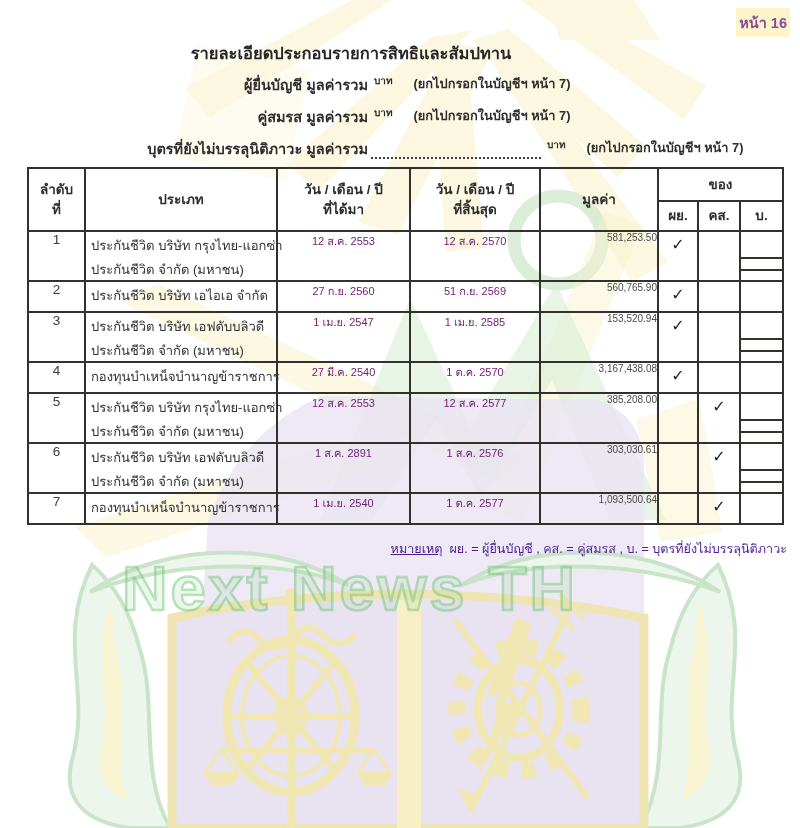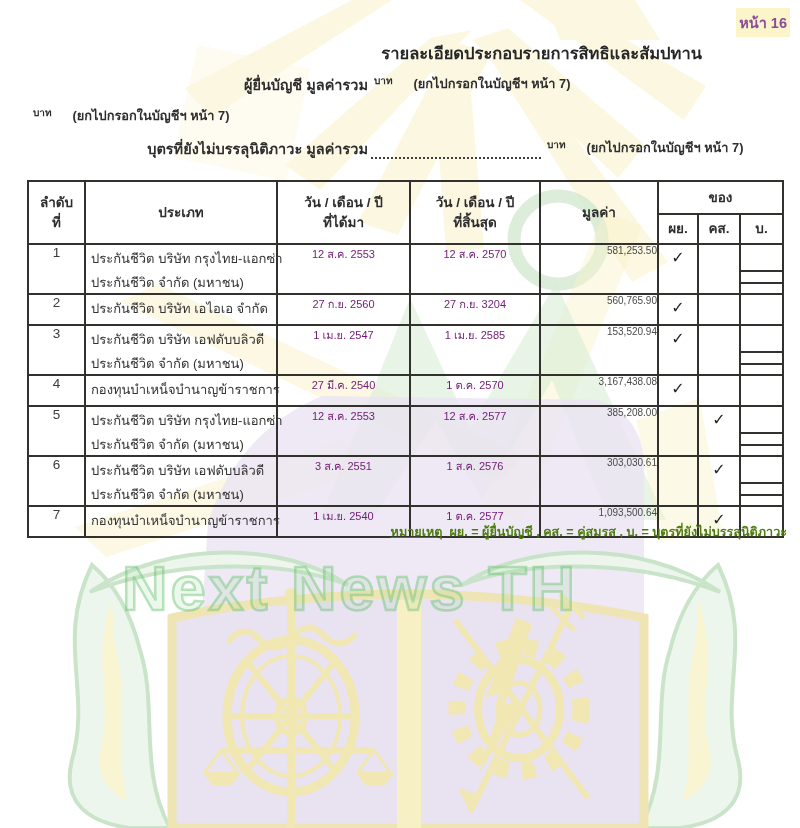--- a/index.html
+++ b/index.html
@@ -7,47 +7,47 @@
         font-family:"Liberation Sans","DejaVu Sans",sans-serif;color:#2d2d2d;}
   
   .wm-svg{position:absolute;left:0;top:0;z-index:0;}
   .wm-text{position:absolute;left:122px;top:552px;z-index:0;white-space:nowrap;
            font-size:63px;font-weight:bold;letter-spacing:3px;
            color:rgba(140,210,140,0.16);-webkit-text-stroke:2.5px rgba(105,195,110,0.45);}
   
   .content{position:absolute;left:0;top:0;width:800px;height:828px;z-index:1;}
   .page-label{position:absolute;top:8px;right:10px;background:#fcf5c9;color:#8a4b99;
               font-size:14.5px;font-weight:bold;padding:3px 3px;}
-  .doc-title{position:absolute;top:40px;left:0;width:702px;text-align:right;
+  .doc-title{position:absolute;top:40px;left:0;width:702px;text-align:center;
              font-size:16.5px;font-weight:bold;color:#262626;}
   .summary{position:absolute;top:73px;left:27px;width:762px;}
   .sum-row{height:32px;display:flex;align-items:flex-start;}
   .sum-label{width:341px;text-align:right;font-size:14.5px;font-weight:bold;white-space:nowrap;}
   .dots{width:170px;height:20px;border-bottom:2px dotted #3f3f3f;position:relative;margin-left:3px;}
   .amount{position:absolute;right:20px;bottom:1px;font-size:13.5px;color:#4e4e4e;white-space:nowrap;}
   .baht{margin-left:6px;font-size:10px;font-weight:bold;}
   .sum-note{margin-left:21px;font-size:12.8px;font-weight:bold;color:#2e2e2e;white-space:nowrap;}
   
-  table.main{position:absolute;left:27px;top:180px;width:755px;border-collapse:collapse;table-layout:fixed;}
+  table.main{position:absolute;left:27px;top:167px;width:755px;border-collapse:collapse;table-layout:fixed;}
   table.main th,table.main td{border:2px solid #33312e;padding:0;vertical-align:top;}
   table.main th{font-size:13.5px;font-weight:bold;text-align:center;vertical-align:middle;line-height:1.45;}
   tr.h1{height:33px;} tr.h2{height:30px;}
   tr.tall{height:48px;} tr.short{height:31px;}
   td.td-no{text-align:center;font-size:13.5px;padding-top:5px;color:#3b3b3b;}
   td.td-type{font-size:13px;color:#333;}
   td.td-type span{display:block;padding-left:5px;line-height:21px;margin-top:3px;white-space:nowrap;}
   td.td-date{text-align:center;font-size:11px;color:#701a75;padding-top:5px;white-space:nowrap;}
   td.td-value{text-align:right;font-size:10px;color:#4a4a4a;padding:5px 6px 0 0;white-space:nowrap;}
   td.td-check{text-align:center;position:relative;}
   .check{display:inline-block;margin-top:3px;font-size:16px;font-weight:bold;color:#1f1f1f;}
   .subline{position:absolute;left:-1px;right:-1px;height:2px;background:#33312e;}
   .subline.s1{top:52%;} .subline.s2{top:78%;}
   
-  .footnote{position:absolute;top:522px;right:13px;font-size:12.6px;font-weight:bold;
-            color:#4d7c0f;white-space:nowrap;}
+  .footnote{position:absolute;top:539px;right:13px;font-size:12.6px;font-weight:normal;
+            color:#4c1d95;white-space:nowrap;}
   .footnote .fn-label{text-decoration:underline;margin-right:7px;}
 </style>
 </head>
 <body>
 
 <div class="page">
 
   <svg class="wm-svg" width="800" height="828" viewBox="0 0 800 828" aria-hidden="true">
     <g fill="#f9f2c8" opacity="0.55">
       <polygon points="545,0 635,0 660,40 560,40"></polygon>
@@ -123,20 +123,21 @@
     <div class="page-label">หน้า 16</div>
     <div class="doc-title">รายละเอียดประกอบรายการสิทธิและสัมปทาน</div>
 
     <div class="summary">
       <div class="sum-row">
         <span class="sum-label">ผู้ยื่นบัญชี มูลค่ารวม</span>
         <span class="baht">บาท</span>
         <span class="sum-note">(ยกไปกรอกในบัญชีฯ หน้า 7)</span>
       </div>
       <div class="sum-row">
+        <span class="sum-label">คู่สมรส มูลค่ารวม</span>
         <span class="baht">บาท</span>
         <span class="sum-note">(ยกไปกรอกในบัญชีฯ หน้า 7)</span>
       </div>
       <div class="sum-row">
         <span class="sum-label">บุตรที่ยังไม่บรรลุนิติภาวะ มูลค่ารวม</span>
         <span class="dots">
           <span class="amount"></span>
         </span>
         <span class="baht">บาท</span>
         <span class="sum-note">(ยกไปกรอกในบัญชีฯ หน้า 7)</span>
@@ -194,21 +195,21 @@
               <i class="subline s1"></i>
               <i class="subline s2"></i>
             </td>
           </tr>
           <tr class="short">
             <td class="td-no">2</td>
             <td class="td-type">
               <span>ประกันชีวิต บริษัท เอไอเอ จำกัด</span>
             </td>
             <td class="td-date">27 ก.ย. 2560</td>
-            <td class="td-date">27 ก.ย. 3204</td>
+            <td class="td-date">51 ก.ย. 2569</td>
             <td class="td-value">560,765.90</td>
             <td class="td-check"><span class="check">✓</span></td>
             <td class="td-check"></td>
             <td class="td-check"></td>
           </tr>
           <tr class="tall">
             <td class="td-no">3</td>
             <td class="td-type">
               <span>ประกันชีวิต บริษัท เอฟดับบลิวดี</span>
               <span>ประกันชีวิต จำกัด (มหาชน)</span>
@@ -250,21 +251,21 @@
               <i class="subline s1"></i>
               <i class="subline s2"></i>
             </td>
           </tr>
           <tr class="tall">
             <td class="td-no">6</td>
             <td class="td-type">
               <span>ประกันชีวิต บริษัท เอฟดับบลิวดี</span>
               <span>ประกันชีวิต จำกัด (มหาชน)</span>
             </td>
-            <td class="td-date">3 ส.ค. 2551</td>
+            <td class="td-date">1 ส.ค. 2891</td>
             <td class="td-date">1 ส.ค. 2576</td>
             <td class="td-value">303,030.61</td>
             <td class="td-check"></td>
             <td class="td-check"><span class="check">✓</span></td>
             <td class="td-check">
               <i class="subline s1"></i>
               <i class="subline s2"></i>
             </td>
           </tr>
           <tr class="short">

